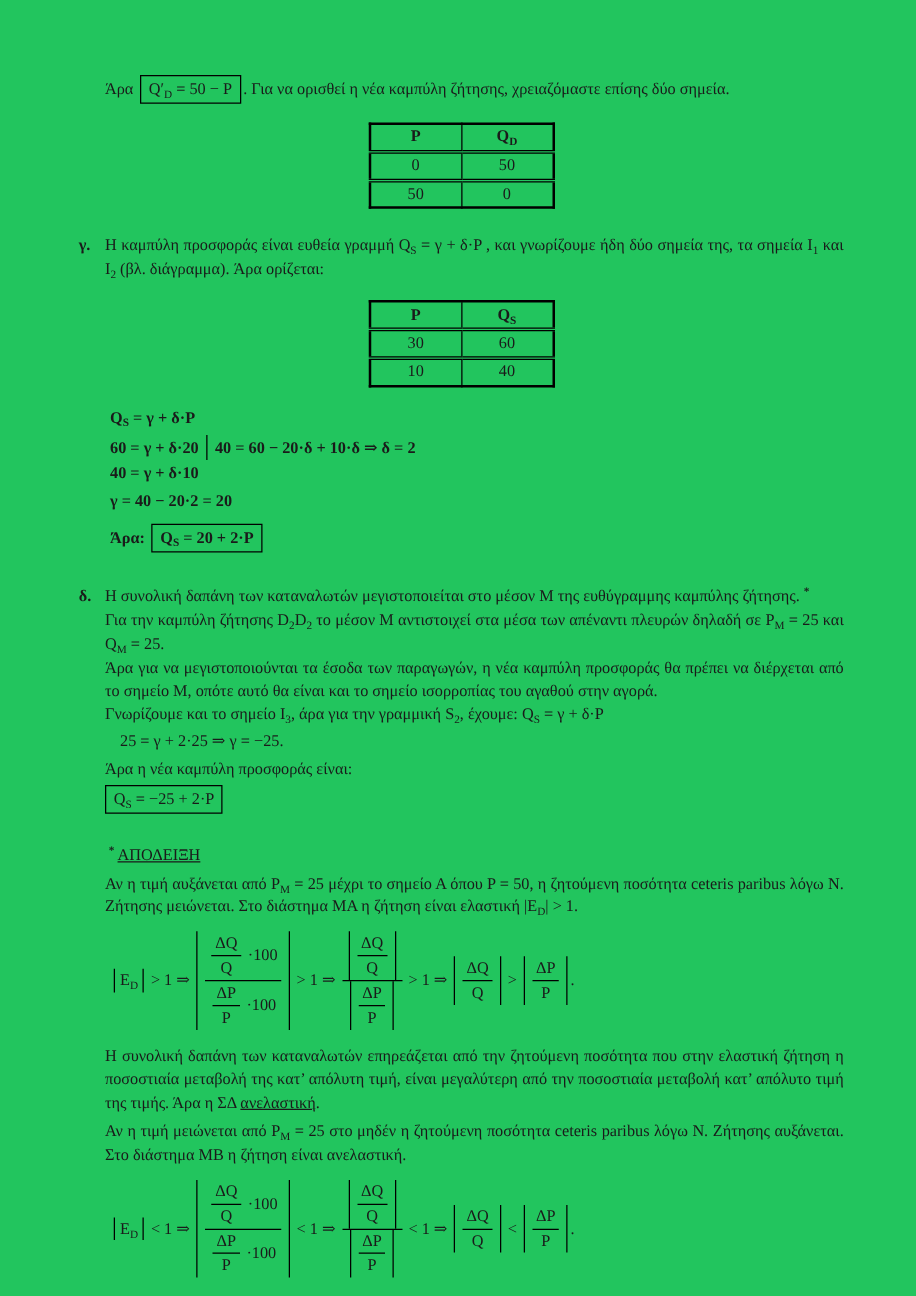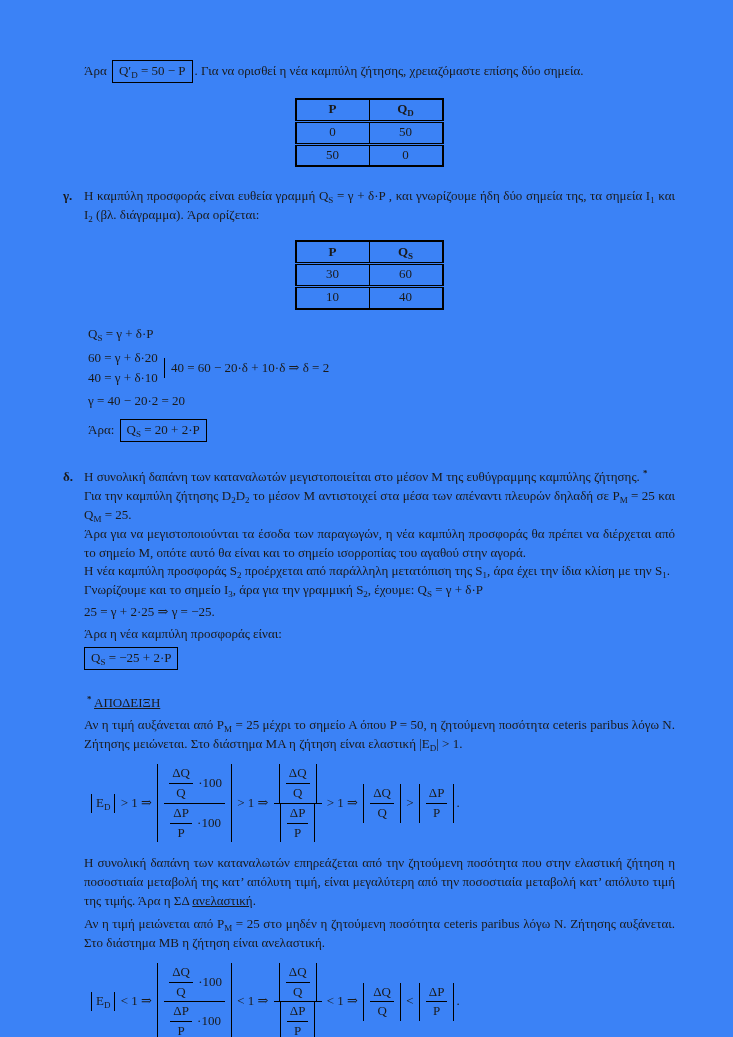--- a/index.html
+++ b/index.html
@@ -1,17 +1,17 @@
 <!DOCTYPE html>
 <html><head>
 <meta charset="utf-8">
 <style>
   html,body{margin:0;padding:0;background:#e8e8e8;}
   .page{
-    width:733px;height:1037px;margin:0 auto;background:#3b82f6;
+    width:733px;height:1037px;margin:0 auto;background:#22c55e;
     box-sizing:border-box;padding:60px 58px 0 63px;
     font-family:"Liberation Serif","DejaVu Serif",serif;
     font-size:13px;color:#1a1a1a;line-height:1.45;overflow:hidden;
   }
   .indent{margin-left:21px;}
   .just{text-align:justify;}
   .box{display:inline-block;border:1px solid #000;padding:1px 6px;margin:0 2px;}
   .ul{text-decoration:underline;}
   sub{font-size:9px;vertical-align:-3px;line-height:0;}
   sup{font-size:9px;vertical-align:5px;font-weight:bold;line-height:0;}
@@ -21,21 +21,21 @@
     border:1px solid #000;width:72px;text-align:center;padding:0.5px 0;font-size:13px;
   }
   table.sched th{font-weight:bold;border-bottom:3px double #000;}
   table.sched tbody tr:first-child td{border-bottom:3px double #000;}
   
   .item{display:flex;margin-top:20px;}
   .marker{width:21px;flex:0 0 21px;font-weight:bold;}
   .itext{flex:1;}
   
   .mathline{margin:5px 0 5px 25px;}
-  .sysrow{display:flex;margin:4px 0 4px 25px;align-items:center;}
+  .sysrow{display:flex;margin:4px 0 4px 25px;align-items:flex-start;}
   .sys-left{padding-right:6px;}
   .sys-right{border-left:1px solid #000;padding-left:6px;}
   .sys-left div,.sys-right div{line-height:1.5;}
   .concl{margin:8px 0 0 25px;}
   
   .formula{display:flex;align-items:center;margin:10px 0 12px 26px;}
   .formula .ft{white-space:pre;}
   .frac{display:inline-flex;flex-direction:column;vertical-align:middle;text-align:center;margin:0 2px;justify-content:space-between;}
   .frac>.num,.frac>.den{display:flex;align-items:center;justify-content:center;padding:0 3px;}
   .frac>.den{border-top:1px solid #000;}
@@ -87,21 +87,21 @@
           <td>30</td>
           <td>60</td>
         </tr>
         <tr>
           <td>10</td>
           <td>40</td>
         </tr>
       </tbody>
     </table>
 
-  <div style="margin-top:14px;">
+  <div style="margin-top:14px;font-weight:bold;">
     <div class="mathline">Q<sub>S</sub> = γ + δ·P</div>
     <div class="sysrow">
       <div class="sys-left">
         <div>60 = γ + δ·20</div>
         <div>40 = γ + δ·10</div>
       </div>
       <div class="sys-right">
         <div>40 = 60 − 20·δ + 10·δ ⇒ δ = 2</div>
       </div>
     </div>
@@ -111,23 +111,22 @@
       <span class="box">Q<sub>S</sub> = 20 + 2·P</span>
     </div>
   </div>
 
   <div class="item" style="margin-top:26px;">
     <div class="marker">δ.</div>
     <div class="itext">
       <div class="just">Η συνολική δαπάνη των καταναλωτών μεγιστοποιείται στο μέσον Μ της ευθύγραμμης καμπύλης ζήτησης. <sup>*</sup></div>
       <div class="just">Για την καμπύλη ζήτησης D<sub>2</sub>D<sub>2</sub> το μέσον Μ αντιστοιχεί στα μέσα των απέναντι πλευρών δηλαδή σε P<sub>M</sub> = 25 και Q<sub>M</sub> = 25.</div>
       <div class="just">Άρα για να μεγιστοποιούνται τα έσοδα των παραγωγών, η νέα καμπύλη προσφοράς θα πρέπει να διέρχεται από το σημείο Μ, οπότε αυτό θα είναι και το σημείο ισορροπίας του αγαθού στην αγορά.</div>
-      <div class="just">Η νέα καμπύλη προσφοράς S<sub>2</sub> προέρχεται από παράλληλη μετατόπιση της S<sub>1</sub>, άρα έχει την ίδια κλίση με την S<sub>1</sub>.</div>
       <div>Γνωρίζουμε και το σημείο I<sub>3</sub>, άρα για την γραμμική S<sub>2</sub>, έχουμε:  Q<sub>S</sub> = γ + δ·P</div>
-      <div style="margin:3px 0;">25 = γ + 2·25 ⇒ γ = −25.</div>
+      <div style="margin:3px 12px;">25 = γ + 2·25 ⇒ γ = −25.</div>
       <div>Άρα η νέα καμπύλη προσφοράς είναι:</div>
       <div style="margin-top:3px;">
         <span class="box" style="margin-left:0;">Q<sub>S</sub> = −25 + 2·P</span>
       </div>
     </div>
   </div>
 
   <div class="proof-head"><sup>*</sup> <span class="ul">ΑΠΟΔΕΙΞΗ</span></div>
 
   <div class="pp just">Αν η τιμή αυξάνεται από P<sub>M</sub> = 25 μέχρι το σημείο Α όπου P = 50, η ζητούμενη ποσότητα ceteris paribus λόγω Ν. Ζήτησης μειώνεται. Στο διάστημα ΜΑ η ζήτηση είναι ελαστική |E<sub>D</sub>| &gt; 1.</div>

